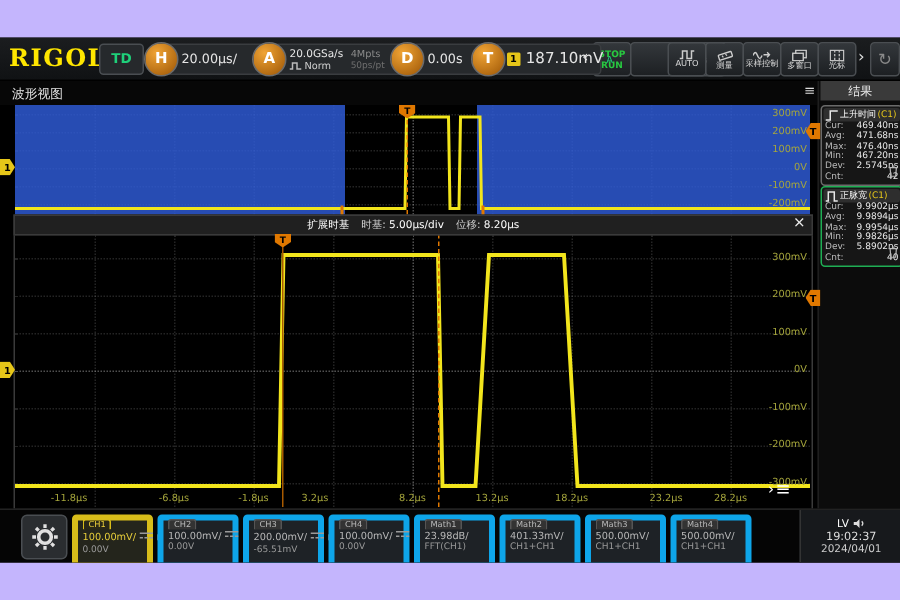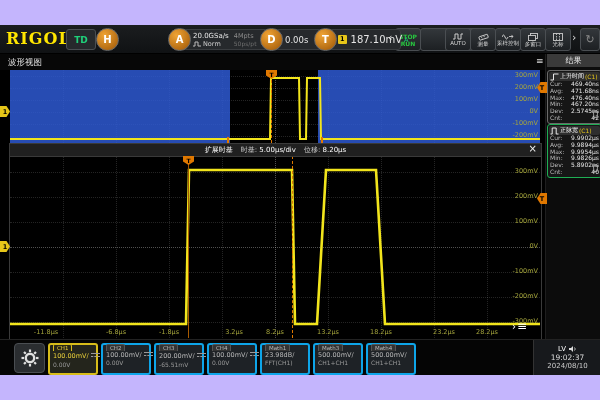--- a/index.html
+++ b/index.html
@@ -59,21 +59,21 @@
   .mtitle .tt{font-size:6px;color:#fff;white-space:nowrap;}
   .mtitle .tc{font-size:6px;color:#e6c619;}
   .mrow{display:flex;justify-content:space-between;font-size:6px;line-height:6.8px;color:#bbb;padding:0 1px;}
   .mrow .mv{color:#e8e8e8;}
   .trash{position:absolute;right:2px;bottom:1px;}
   
   #bottombar{position:absolute;left:0;top:314px;width:600px;height:36px;background:#050505;border-top:1px solid #222;}
   #gear-btn{position:absolute;left:14px;top:318px;width:29px;height:28px;background:#2a2d30;border:1px solid #4a4e52;border-radius:4px;
             display:flex;align-items:center;justify-content:center;}
   #ch-list{position:absolute;left:48px;top:318px;display:flex;gap:3px;}
-  .chb{position:relative;width:46px;height:27px;background:#1e2226;border:2px solid #0ea5e9;border-radius:3px;padding-top:1px;}
+  .chb{position:relative;width:46px;height:27px;background:#1e2226;border:4px solid #0ea5e9;border-radius:3px;padding-top:1px;}
   .chb.active{border-color:#d8bd1a;background:#24251c;}
   .chtab{position:absolute;left:3px;top:-1px;font-size:5.5px;line-height:6px;padding:0 3px;background:#333;border:1px solid #555;
          border-bottom:none;border-radius:2px 2px 0 0;color:#bbb;}
   .chb.active .chtab{border-color:#d8bd1a;color:#f0d23c;background:#2a2817;}
   .chrow1{margin-top:5px;display:flex;align-items:center;gap:2px;padding-left:3px;font-size:6.5px;color:#b8b8b8;line-height:8px;}
   .chb.active .chrow1{color:#e8cf3a;}
   .chrow2{padding-left:3px;font-size:6px;color:#9a9a9a;line-height:8px;}
   #clockblk{position:absolute;left:533px;top:315px;width:67px;height:35px;background:#17191c;border-left:1px solid #333;
             display:flex;flex-direction:column;align-items:center;justify-content:center;color:#ddd;}
   #clockblk .l1{font-size:7px;display:flex;align-items:center;gap:3px;color:#fff;}
@@ -84,20 +84,21 @@
 <body>
 
 <div id="stage">
  <div id="scope">
 
   <div id="topbar">
     <div class="logo">RIGOL</div>
     <div class="mode-pill">TD</div>
 
     <div class="knob" style="left:96px;">H</div>
+    <div class="pill" style="left:106px;width:56px;padding-left:14px;">20.00μs/</div>
 
     <div class="knob" style="left:168px;">A</div>
     <div class="pill" style="left:178px;width:76px;padding-left:14px;gap:5px;">
       <span class="acq-col">
         <span style="font-size:7px;color:#e5e5e5;">20.0GSa/s</span>
         <span style="font-size:6.5px;color:#cfcfcf;display:flex;align-items:center;gap:2px;">
           <svg width="8" height="6" viewBox="0 0 8 6">
                 <polyline points="0,5 2,5 2,1 5,1 5,5 8,5" fill="none" stroke="#bbb" stroke-width="1"></polyline>
               </svg>
           <span>Norm</span>
@@ -294,20 +295,27 @@
           <div class="chrow2">0.00V</div>
         </div>
         <div class="chb">
           <span class="chtab">Math1</span>
           <div class="chrow1">
             <span>23.98dB/</span>
           </div>
           <div class="chrow2">FFT(CH1)</div>
         </div>
         <div class="chb">
+          <span class="chtab">Math2</span>
+          <div class="chrow1">
+            <span>401.33mV/</span>
+          </div>
+          <div class="chrow2">CH1+CH1</div>
+        </div>
+        <div class="chb">
           <span class="chtab">Math3</span>
           <div class="chrow1">
             <span>500.00mV/</span>
           </div>
           <div class="chrow2">CH1+CH1</div>
         </div>
         <div class="chb">
           <span class="chtab">Math4</span>
           <div class="chrow1">
             <span>500.00mV/</span>
@@ -317,21 +325,21 @@
       </div>
   <div id="clockblk">
     <span class="l1">
           <span>LV</span>
       <svg width="8" height="8" viewBox="0 0 8 8">
             <polygon points="0,3 2,3 4,1 4,7 2,5 0,5" fill="#ddd"></polygon>
             <path d="M5.5 2.5 q1.5 1.5 0 3" fill="none" stroke="#ddd" stroke-width="0.8"></path>
           </svg>
     </span>
     <span class="l2">19:02:37</span>
-    <span class="l3">2024/08/10</span>
+    <span class="l3">2024/04/01</span>
   </div>
  <div style="position: absolute; left: 63px; top: 45px; width: 0px; height: 73px; border-left: 1px dotted rgba(200, 200, 200, 0.18); z-index: 1;"></div>
       <div style="position: absolute; left: 63px; top: 131px; width: 0px; height: 182px; border-left: 1px dotted rgba(200, 200, 200, 0.18); z-index: 1;"></div>
       <div style="position: absolute; left: 116px; top: 45px; width: 0px; height: 73px; border-left: 1px dotted rgba(200, 200, 200, 0.18); z-index: 1;"></div>
       <div style="position: absolute; left: 116px; top: 131px; width: 0px; height: 182px; border-left: 1px dotted rgba(200, 200, 200, 0.18); z-index: 1;"></div>
       <div style="position: absolute; left: 169px; top: 45px; width: 0px; height: 73px; border-left: 1px dotted rgba(200, 200, 200, 0.18); z-index: 1;"></div>
       <div style="position: absolute; left: 169px; top: 131px; width: 0px; height: 182px; border-left: 1px dotted rgba(200, 200, 200, 0.18); z-index: 1;"></div>
       <div style="position: absolute; left: 222px; top: 45px; width: 0px; height: 73px; border-left: 1px dotted rgba(200, 200, 200, 0.18); z-index: 1;"></div>
       <div style="position: absolute; left: 222px; top: 131px; width: 0px; height: 182px; border-left: 1px dotted rgba(200, 200, 200, 0.18); z-index: 1;"></div>
       <div style="position: absolute; left: 275px; top: 45px; width: 0px; height: 73px; border-left: 1px dotted rgba(230, 230, 230, 0.35); z-index: 1;"></div>
@@ -366,21 +374,21 @@
       <div class="axlbl" style="position: absolute; left: 496px; top: 142px; width: 42px; text-align: right; z-index: 4;">300mV</div>
       <div class="axlbl" style="position: absolute; left: 496px; top: 167px; width: 42px; text-align: right; z-index: 4;">200mV</div>
       <div class="axlbl" style="position: absolute; left: 496px; top: 192px; width: 42px; text-align: right; z-index: 4;">100mV</div>
       <div class="axlbl" style="position: absolute; left: 496px; top: 217px; width: 42px; text-align: right; z-index: 4;">0V</div>
       <div class="axlbl" style="position: absolute; left: 496px; top: 242px; width: 42px; text-align: right; z-index: 4;">-100mV</div>
       <div class="axlbl" style="position: absolute; left: 496px; top: 267px; width: 42px; text-align: right; z-index: 4;">-200mV</div>
       <div class="axlbl" style="position: absolute; left: 496px; top: 292px; width: 42px; text-align: right; z-index: 4;">-300mV</div>
       <div class="axlbl" style="position: absolute; left: 25px; top: 303px; width: 42px; text-align: center; z-index: 4;">-11.8μs</div>
       <div class="axlbl" style="position: absolute; left: 95px; top: 303px; width: 42px; text-align: center; z-index: 4;">-6.8μs</div>
       <div class="axlbl" style="position: absolute; left: 148px; top: 303px; width: 42px; text-align: center; z-index: 4;">-1.8μs</div>
-      <div class="axlbl" style="position: absolute; left: 201px; top: 303px; width: 42px; text-align: right; z-index: 4;">3.2μs</div>
+      <div class="axlbl" style="position: absolute; left: 201px; top: 303px; width: 42px; text-align: left; z-index: 4;">3.2μs</div>
       <div class="axlbl" style="position: absolute; left: 254px; top: 303px; width: 42px; text-align: center; z-index: 4;">8.2μs</div>
       <div class="axlbl" style="position: absolute; left: 307px; top: 303px; width: 42px; text-align: center; z-index: 4;">13.2μs</div>
       <div class="axlbl" style="position: absolute; left: 360px; top: 303px; width: 42px; text-align: center; z-index: 4;">18.2μs</div>
       <div class="axlbl" style="position: absolute; left: 413px; top: 303px; width: 42px; text-align: right; z-index: 4;">23.2μs</div>
       <div class="axlbl" style="position: absolute; left: 466px; top: 303px; width: 42px; text-align: center; z-index: 4;">28.2μs</div>
       <div class="mcard" style="top: 45px;">
         <div class="mtitle">
           <svg width="9" height="8" viewBox="0 0 9 8">
             <polyline points="0.5,7 3.5,7 3.5,1 8.5,1" fill="none" stroke="#e8e8e8" stroke-width="1"></polyline>
           </svg>

